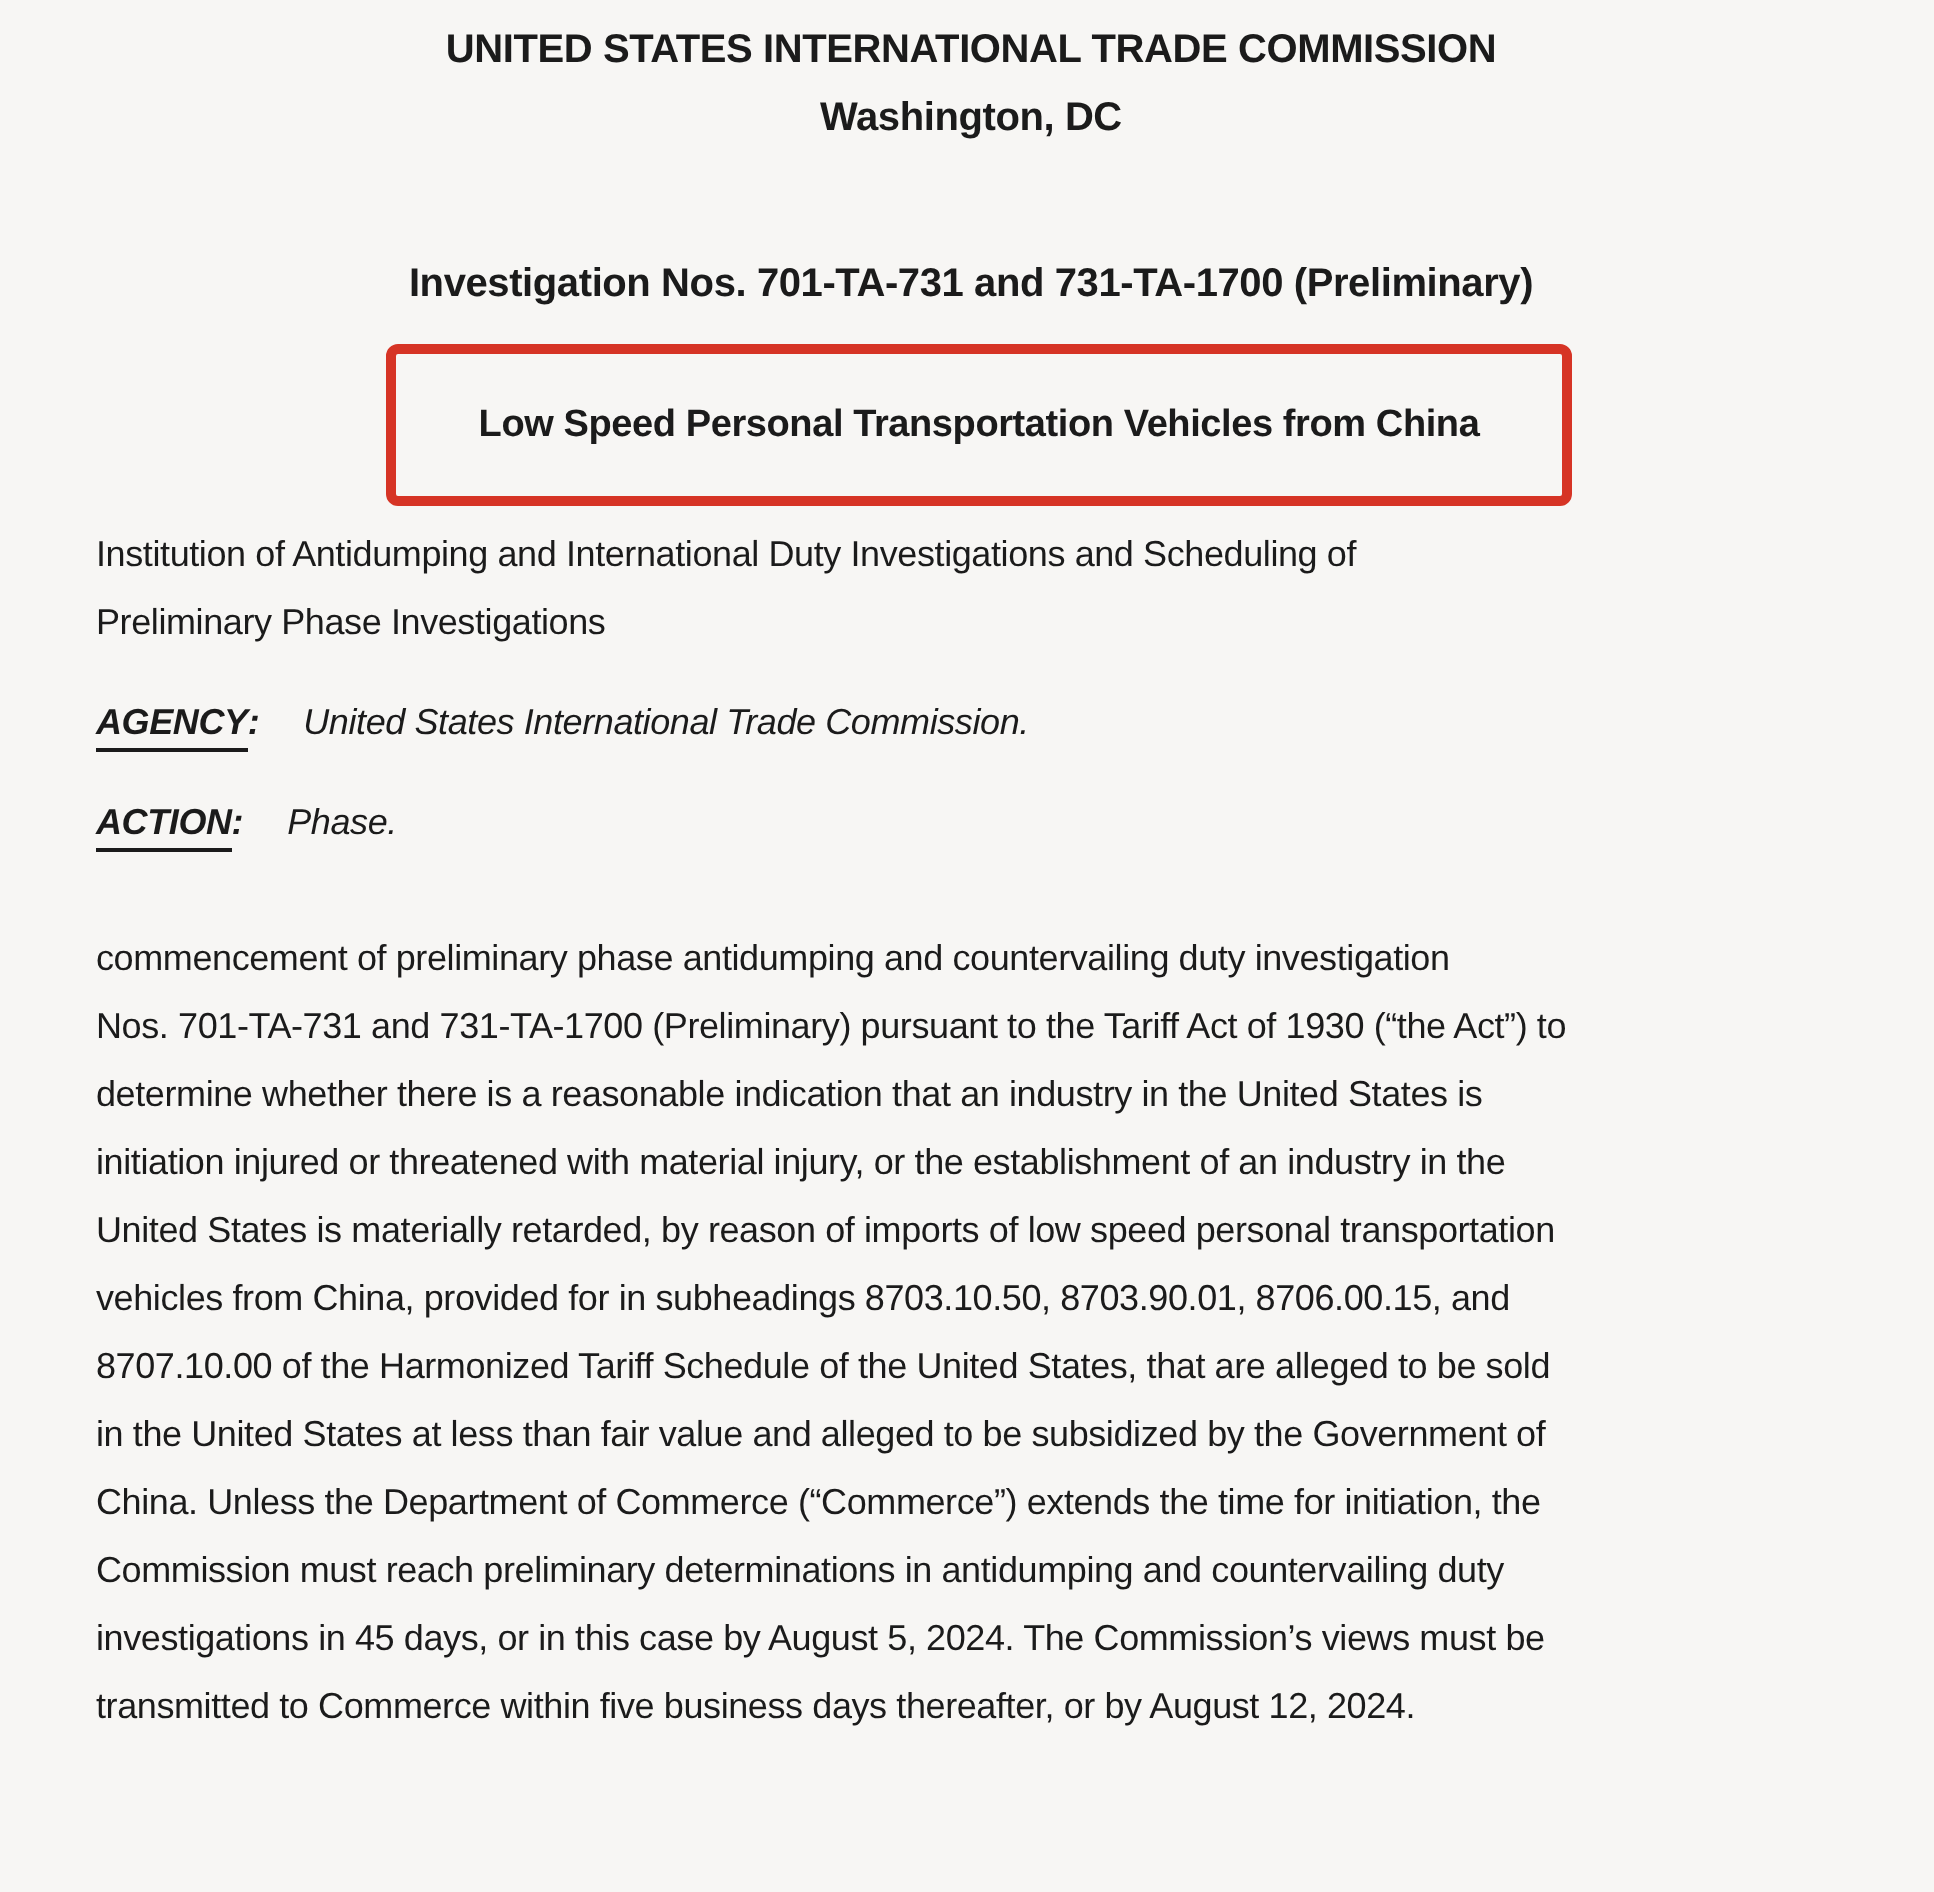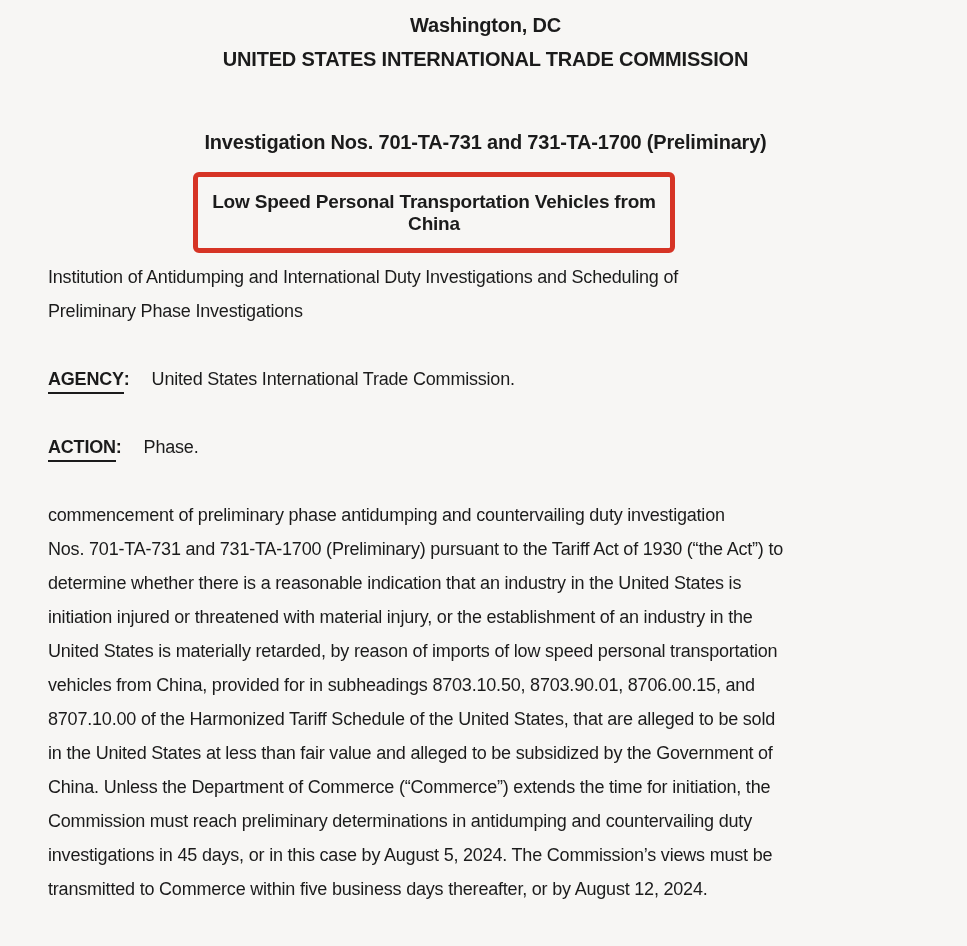--- a/index.html
+++ b/index.html
@@ -29,57 +29,56 @@
     font-size: 20px;
     line-height: 34px;
     font-weight: bold;
     letter-spacing: -0.2px;
     text-align: center;
   }
   .inv-line { margin-top: 49px; }
   .case-box {
     margin-top: 13px;
     margin-left: 145px;
-    width: 482px;
+    width: 593px;
     height: 81px;
     box-sizing: border-box;
     border: 5px solid #d63425;
     border-radius: 6px;
     display: flex;
     align-items: center;
     justify-content: center;
     background: transparent;
-    text-align: center;
   }
   .case-box .case-title {
     font-size: 19px;
     font-weight: bold;
     letter-spacing: -0.2px;
   }
   .subtitle { margin-top: 7px; }
-  .label-row { margin-top: 34px; }
+  .label-row { margin-top: 16px; font-style: italic; }
   .sec-label {
     font-weight: bold;
     display: inline-block;
     border-bottom: 2px solid #1b1b1b;
     padding-bottom: 0px;
     line-height: 26px;
   }
   .sec-colon { font-weight: bold; }
   .sec-value { margin-left: 22px; }
   .summary-para { margin-top: 34px; }
   .summary-first .sec-value { margin-left: 24px; }
 </style>
 </head>
 <body>
 
 <div class="doc">
 
+  <div class="hline">UNITED STATES INTERNATIONAL TRADE COMMISSION</div>
   <div class="hline">Washington, DC</div>
-  <div class="hline">UNITED STATES INTERNATIONAL TRADE COMMISSION</div>
 
   <div class="hline inv-line">Investigation Nos. 701-TA-731 and 731-TA-1700 (Preliminary)</div>
 
   <div class="case-box">
     <span class="case-title">Low Speed Personal Transportation Vehicles from China</span>
   </div>
 
   <div class="subtitle">
     <div class="line">Institution of Antidumping and International Duty Investigations and Scheduling of</div>
     <div class="line">Preliminary Phase Investigations</div>

